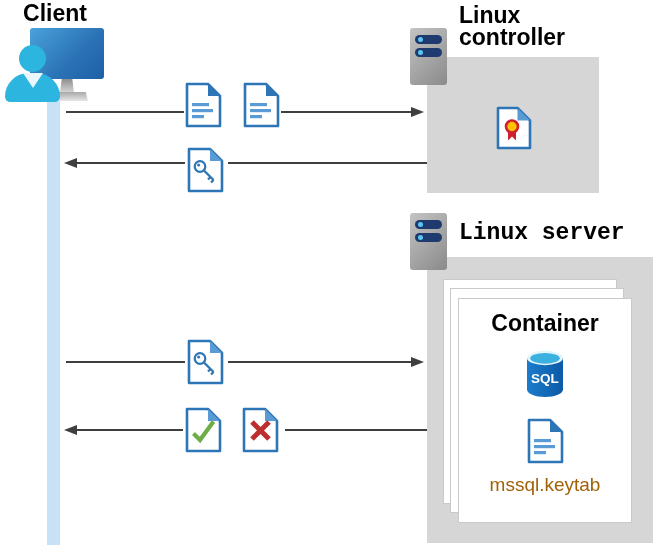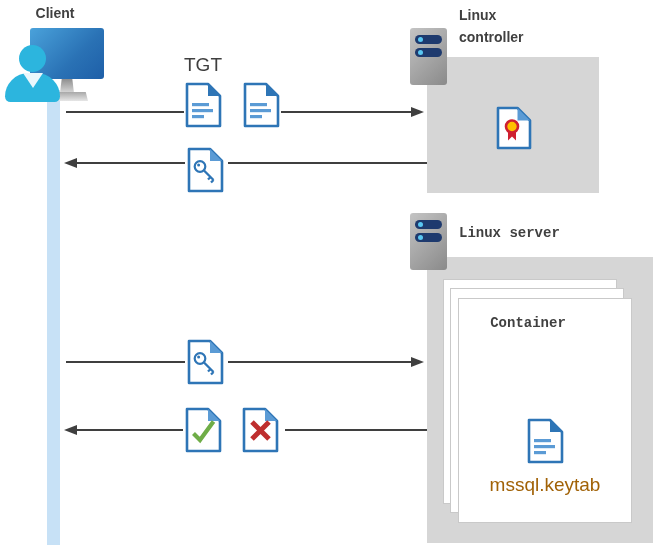--- a/index.html
+++ b/index.html
@@ -1,19 +1,19 @@
 <!DOCTYPE html>
 <html><head>
 <meta charset="utf-8">
 <style>
   html,body{margin:0;padding:0;background:#fff;}
   #stage{position:relative;width:660px;height:558px;background:#ffffff;overflow:hidden;
          font-family:"Liberation Sans",sans-serif;}
   .abs{position:absolute;}
-  .lbl-bold{font-weight:700;color:#404040;font-size:14px;line-height:22px;}
+  .lbl-bold{font-weight:700;color:#000000;font-size:23px;line-height:22px;}
   .lbl{color:#3f3f3f;font-size:19px;line-height:22px;}
   .center{text-align:center;}
   .preline{white-space:pre-line;}
   
   #lifeline{left:47px;top:90px;width:13px;height:455px;background:#c7e1f6;}
   
   #monitor{left:30px;top:28px;width:74px;height:51px;border-radius:3px;
            background:linear-gradient(135deg,#4aa2db 0%,#2a72b5 60%,#1e5fa8 100%);}
   #monitor-neck{left:60px;top:79px;width:14px;height:14px;
            background:linear-gradient(180deg,#8f8f8f,#d8d8d8);
@@ -87,35 +87,48 @@
       </div>
     <div class="bar bar2">
         <div class="dot"></div>
       </div>
   </div>
   <div class="abs lbl-bold" style="left:459px;top:222px;font-family:Liberation Mono, monospace;">Linux server</div>
 
   <div class="abs card" style="left:443px;top:279px;"></div>
   <div class="abs card" style="left:450px;top:288px;"></div>
   <div class="abs card" style="left:458px;top:298px;"></div>
-  <div class="abs lbl-bold center" style="left:441px;top:312px;width:174px;font-family:Liberation Mono, monospace;">Container</div>
+  <div class="abs lbl-bold center" style="left:458px;top:312px;width:174px;">Container</div>
 
+  <div class="abs" style="left:525px;top:349px;width:40px;height:50px;">
+    <svg width="40" height="50" viewBox="0 0 40 50">
+      <defs>
+        <linearGradient id="sqlBody" x1="0" y1="0" x2="1" y2="0">
+          <stop offset="0" stop-color="#1B7CCB"></stop>
+            <stop offset="1" stop-color="#0C5AA6"></stop>
+        </linearGradient>
+      </defs>
+      <path d="M2,9 L2,40.5 C2,44.6 10.1,48 20,48 C29.9,48 38,44.6 38,40.5 L38,9 Z" fill="url(#sqlBody)"></path>
+      <ellipse cx="20" cy="9" rx="18" ry="7.2" fill="#E3F4FB"></ellipse>
+      <ellipse cx="20" cy="9.3" rx="14.8" ry="5.4" fill="#3BB1E0"></ellipse>
+      <text x="20" y="34" text-anchor="middle" font-size="13.5" font-weight="bold" fill="#ffffff">SQL</text>
+    </svg>
+  </div>
 
   <div class="abs doc" style="left:527px;top:418px;">
     <svg width="37" height="46" viewBox="0 0 37 46">
       <path d="M2,2 H23 L35,14 V44 H2 Z" fill="#ffffff" stroke="#2E75B6" stroke-width="2.6" stroke-linejoin="round"></path>
       <path d="M23,2 V14 H35 Z" fill="#2E75B6"></path>
       <rect x="7" y="21" width="17" height="3.2" fill="#5B9BD5"></rect>
       <rect x="7" y="27" width="21" height="3.2" fill="#5B9BD5"></rect>
       <rect x="7" y="33" width="12" height="3.2" fill="#5B9BD5"></rect>
     </svg>
   </div>
   <div class="abs lbl center" style="left:458px;top:474px;width:174px;color:#a16207;">mssql.keytab</div>
 
-  <div class="abs lbl center" style="left:168px;top:54px;width:70px;">TGT</div>
   <div class="abs hline" style="left:66px;top:111px;width:118px;"></div>
   <div class="abs hline" style="left:281px;top:111px;width:131px;"></div>
   <div class="abs ah-r" style="left:411px;top:106.5px;"></div>
   <div class="abs doc" style="left:185px;top:82px;">
     <svg width="37" height="46" viewBox="0 0 37 46">
       <path d="M2,2 H23 L35,14 V44 H2 Z" fill="#ffffff" stroke="#2E75B6" stroke-width="2.6" stroke-linejoin="round"></path>
       <path d="M23,2 V14 H35 Z" fill="#2E75B6"></path>
       <rect x="7" y="21" width="17" height="3.2" fill="#5B9BD5"></rect>
       <rect x="7" y="27" width="21" height="3.2" fill="#5B9BD5"></rect>
       <rect x="7" y="33" width="12" height="3.2" fill="#5B9BD5"></rect>

